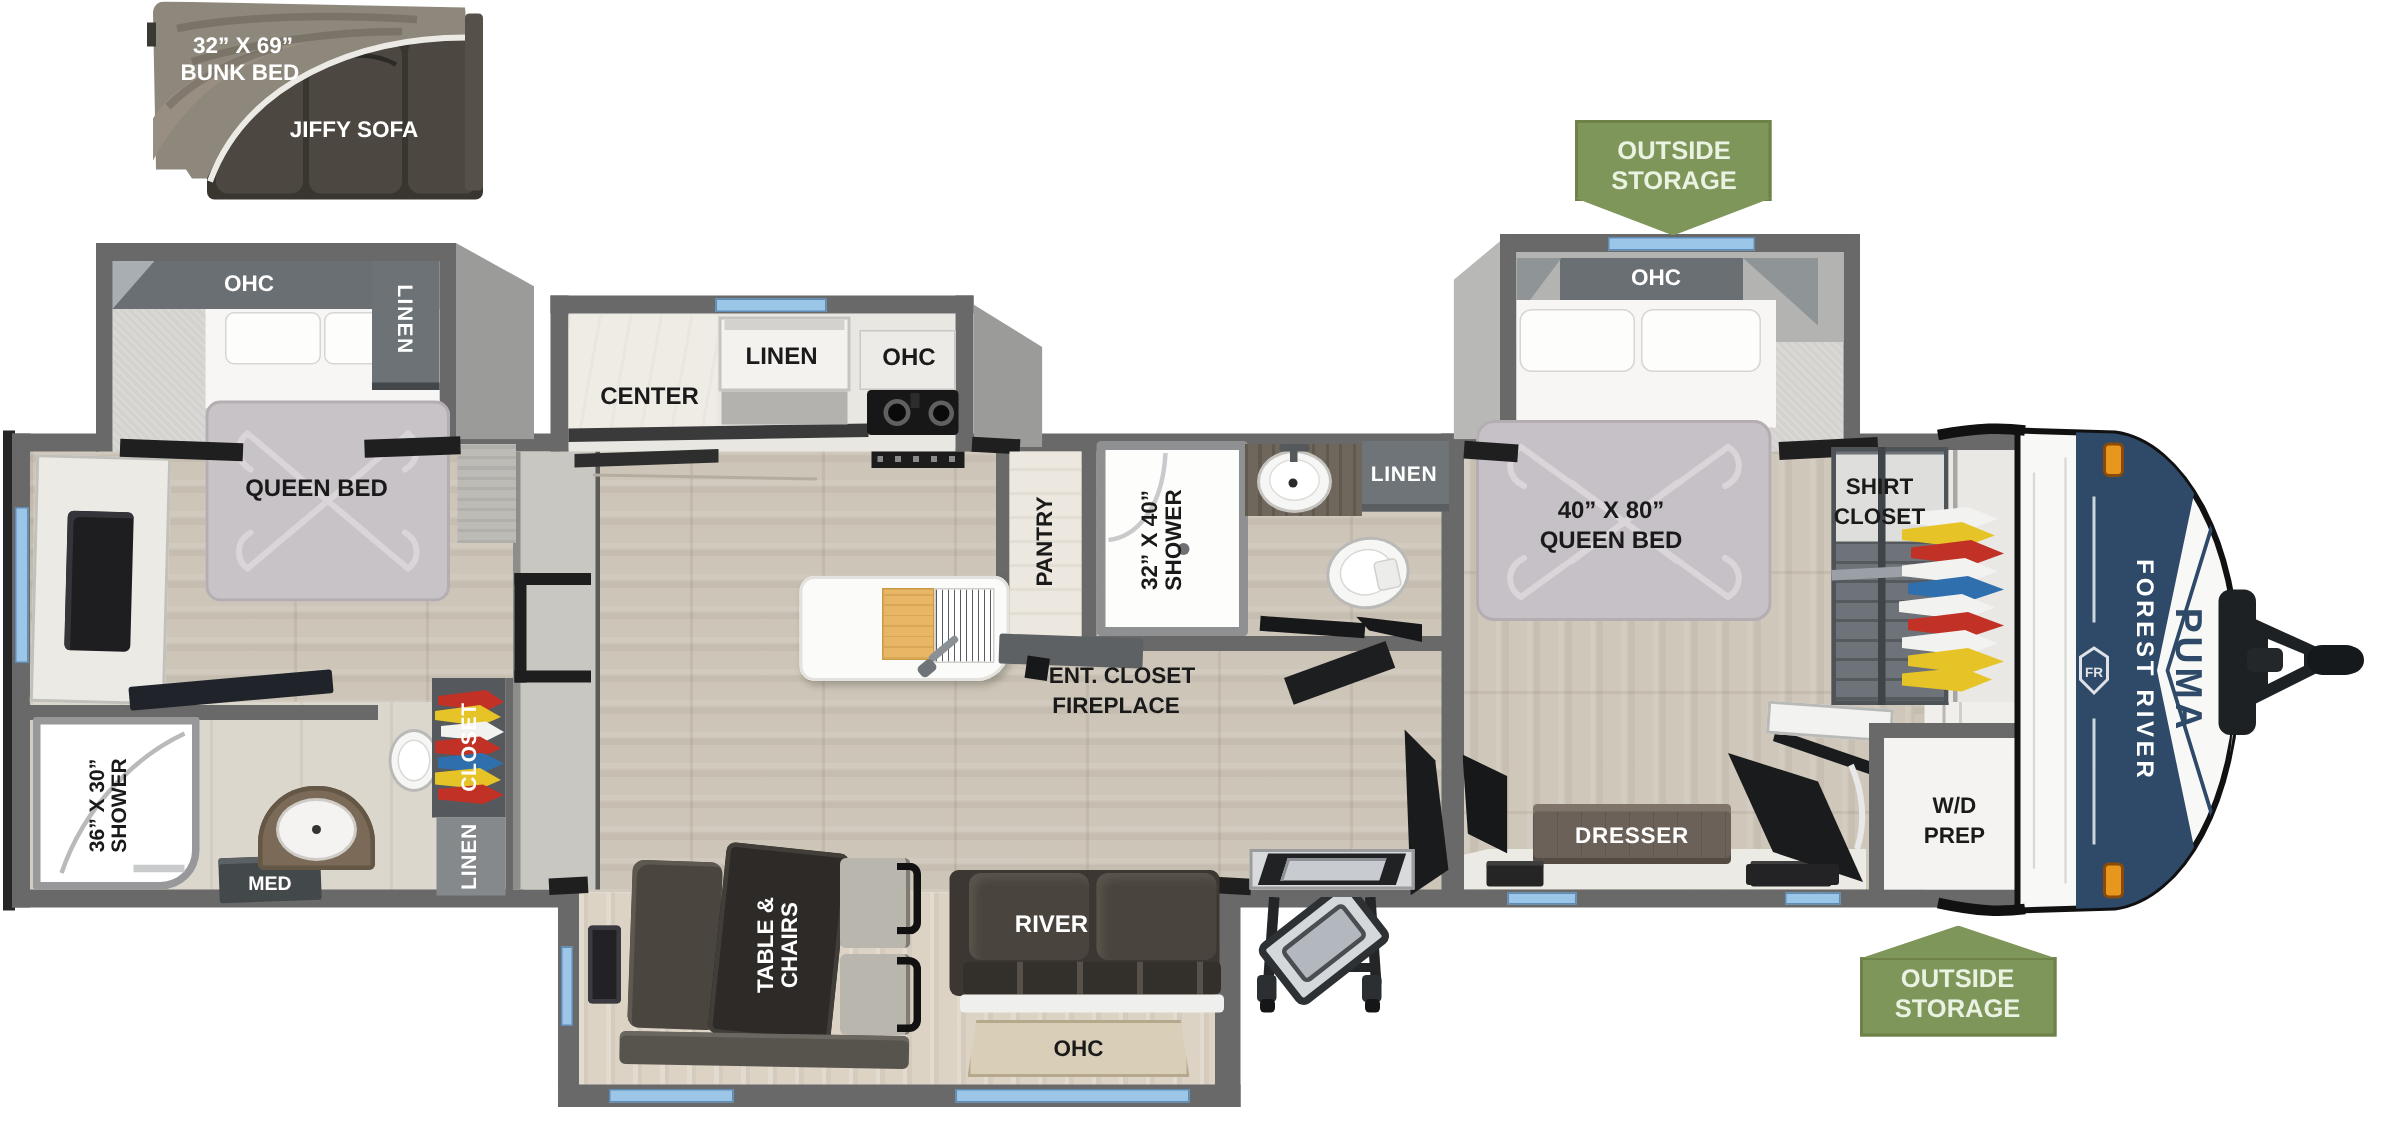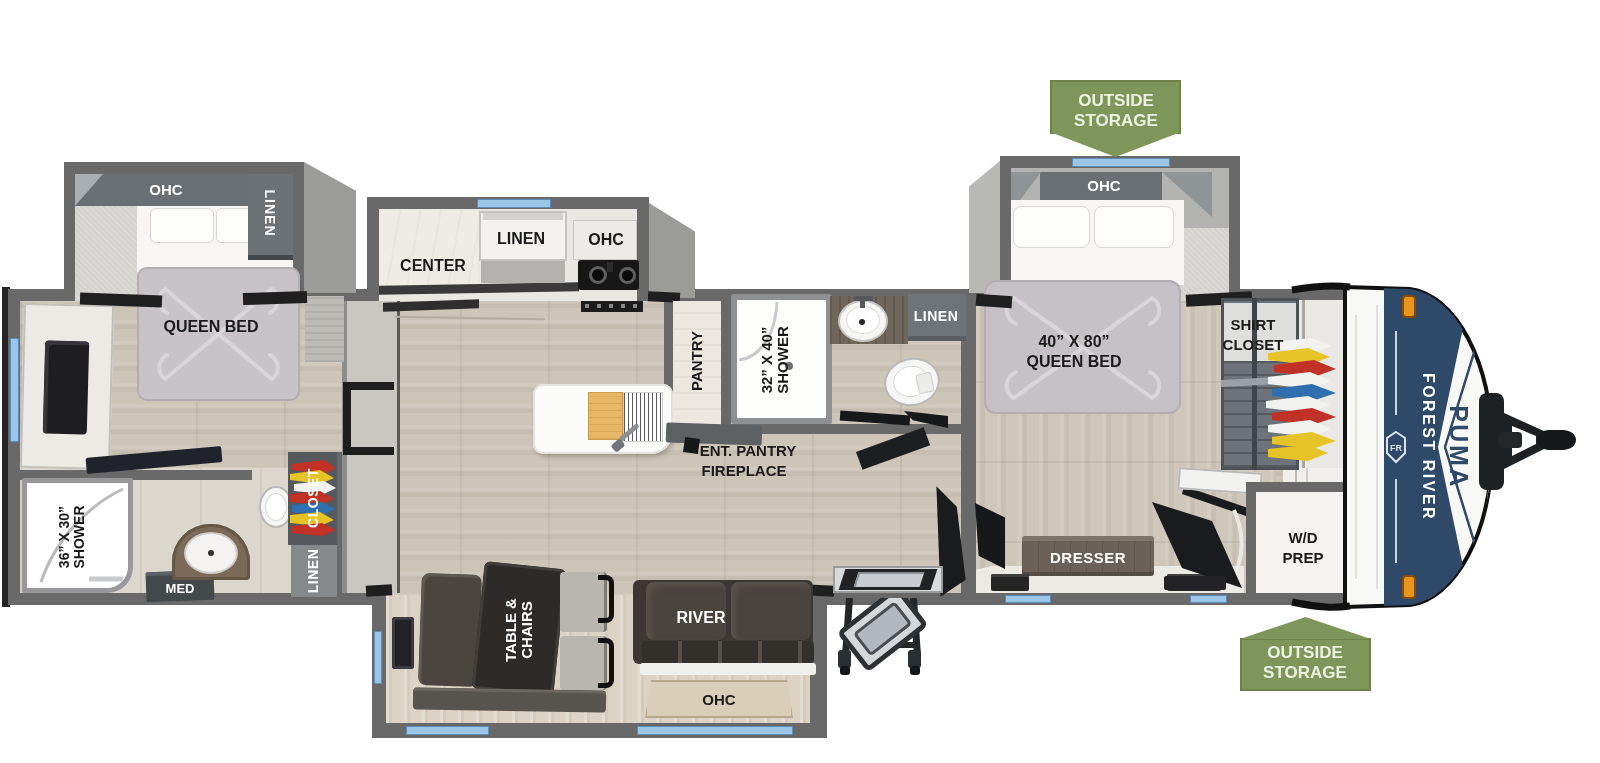--- a/index.html
+++ b/index.html
@@ -285,21 +285,21 @@
 
 <div class="abs" style="left:908px;top:294px;width:58px;height:47px;background:#6f7478;box-shadow:inset 0 -5px 0 #5a5e62;"></div>
 <div class="lblw" style="left:936px;top:316px;font-size:14px;letter-spacing:.5px;">LINEN</div>
 
 <div class="abs" style="left:884px;top:358px;width:56px;height:48px;background:#f6f6f4;border:2px solid #b9b9b7;border-radius:50%;box-sizing:border-box;transform:rotate(-12deg);"></div>
 <div class="abs" style="left:893px;top:366px;width:36px;height:31px;background:#fff;border:1px solid #d8d8d6;border-radius:50%;box-sizing:border-box;transform:rotate(-12deg);"></div>
 <div class="abs" style="left:917px;top:373px;width:14px;height:18px;background:#ececea;border:1px solid #cfcfcb;border-radius:3px;transform:rotate(-12deg);"></div>
 
 <div class="abs" style="left:666px;top:424px;width:96px;height:20px;background:#5d6164;transform:rotate(2deg);border-radius:2px;"></div>
 <div class="abs" style="left:684px;top:438px;width:15px;height:15px;background:#17181a;transform:rotate(8deg);"></div>
-<div class="lbl" style="left:748px;top:451px;font-size:15px;">ENT. PANTRY</div>
+<div class="lbl" style="left:748px;top:451px;font-size:15px;">ENT. CLOSET</div>
 <div class="lbl" style="left:744px;top:471px;font-size:15px;">FIREPLACE</div>
 
 <div class="abs" style="left:840px;top:413px;width:70px;height:10px;background:#17181a;transform:rotate(4deg);"></div>
 
 <div class="abs" style="left:904px;top:411px;width:44px;height:17px;background:#17181a;clip-path:polygon(0 0,100% 30%,100% 100%,20% 55%);"></div>
 
 <div class="abs" style="left:856px;top:452px;width:72px;height:19px;background:#1d1e20;transform:rotate(-20deg);transform-origin:left top;"></div>
 
 <div class="abs" style="left:933px;top:484px;width:34px;height:114px;background:#1a1b1d;clip-path:polygon(10% 2%,70% 20%,96% 84%,22% 99%);"></div>
 
@@ -428,13 +428,38 @@
 <div class="abs" style="left:1050px;top:80px;width:131px;height:54px;background:#7f965a;border:2px solid #6d8149;box-sizing:border-box;"></div>
 <div class="abs" style="left:1050px;top:132px;width:131px;height:25px;background:#7f965a;clip-path:polygon(0 0,100% 0,50% 100%);"></div>
 <div class="lblw" style="left:1116px;top:101px;font-size:17px;color:#eaf2e2;">OUTSIDE</div>
 <div class="lblw" style="left:1116px;top:121px;font-size:17px;color:#eaf2e2;">STORAGE</div>
 
 <div class="abs" style="left:1240px;top:638px;width:131px;height:53px;background:#7f965a;border:2px solid #6d8149;box-sizing:border-box;"></div>
 <div class="abs" style="left:1240px;top:617px;width:131px;height:22px;background:#7f965a;clip-path:polygon(50% 0,100% 100%,0 100%);"></div>
 <div class="lblw" style="left:1305px;top:653px;font-size:17px;color:#eaf2e2;">OUTSIDE</div>
 <div class="lblw" style="left:1305px;top:673px;font-size:17px;color:#eaf2e2;">STORAGE</div>
 
+<div class="abs" style="left:98px;top:1px;width:226px;height:134px;">
+  <svg width="226" height="134" viewBox="0 0 226 134">
+
+    <rect x="40" y="22" width="184" height="110" rx="5" fill="#39362f"></rect>
+
+    <rect x="46" y="30" width="58" height="98" rx="8" fill="#4c4841"></rect>
+    <rect x="108" y="28" width="62" height="100" rx="8" fill="#4c4841"></rect>
+    <rect x="174" y="26" width="46" height="102" rx="8" fill="#4c4841"></rect>
+    <path d="M50 44 C70 36,90 36,100 44 M112 42 C132 34,152 34,166 42" stroke="#2c2a24" stroke-width="3" fill="none"></path>
+
+    <path d="M4 8 C4 3,7 0,12 0 L212 4 L214 26 C150 24,70 52,40 118 L30 118 L26 112 L6 112 Z" fill="#8e877b"></path>
+    <path d="M4 8 L4 106 C30 60,60 40,110 26 C60 34,20 52,4 78 Z" fill="#988f82"></path>
+
+    <path d="M20 18 C60 10,120 8,180 12 M30 40 C70 28,120 20,170 20 M14 70 C34 50,60 38,90 30" stroke="rgba(60,54,46,.25)" stroke-width="5" fill="none"></path>
+
+    <path d="M213 24 C140 24,66 54,42 120" stroke="#eceae4" stroke-width="4" fill="none"></path>
+
+    <path d="M212 4 L224 14 L224 120 C200 128,160 132,120 130 L214 26 Z" fill="#6e675c" opacity="0.0"></path>
+    <rect x="212" y="8" width="12" height="118" rx="3" fill="#55514a"></rect>
+    <rect x="0" y="14" width="6" height="16" fill="#3a3832"></rect>
+  </svg>
+  <div class="lblw" style="left:64px;top:30px;font-size:15px;">32” X 69”</div>
+  <div class="lblw" style="left:62px;top:48px;font-size:15px;">BUNK BED</div>
+  <div class="lblw" style="left:138px;top:86px;font-size:15px;">JIFFY SOFA</div>
 </div>
+</div>
 
 </body></html>

